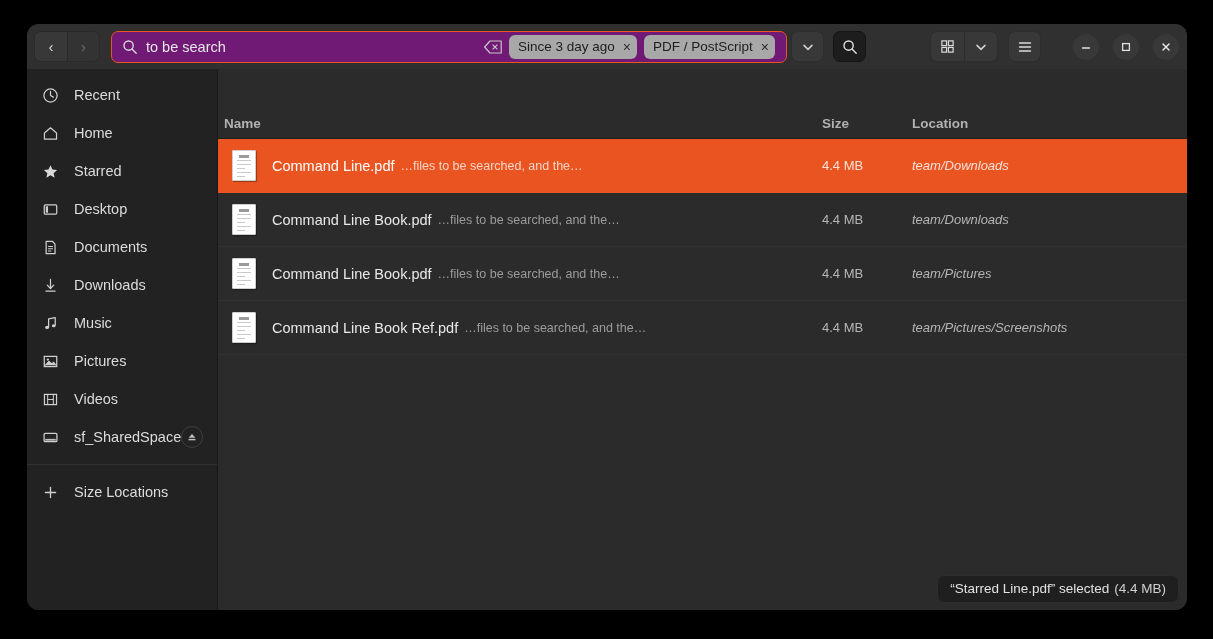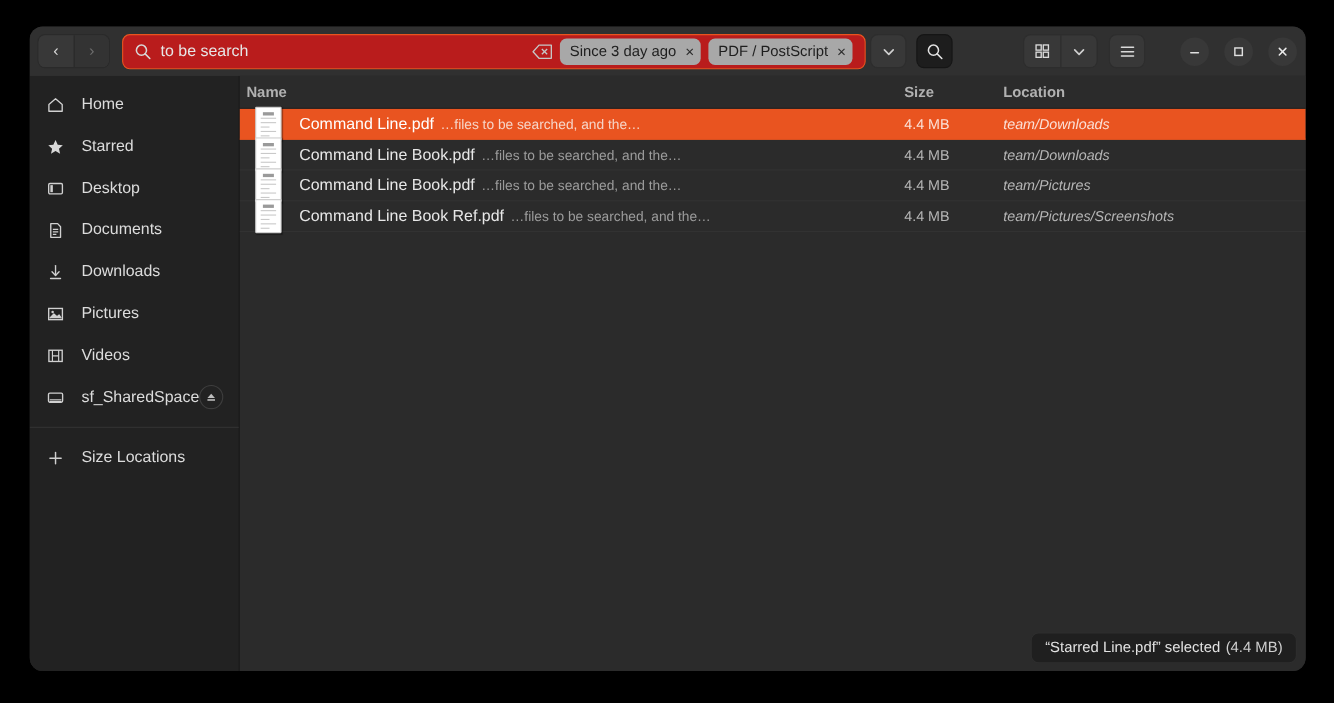--- a/index.html
+++ b/index.html
@@ -47,21 +47,21 @@
     cursor: pointer;
   }
   .navbtn.disabled { color: #6d6d6d; background: #333333; }
   .navbtn + .navbtn { border-left: 1px solid #2a2a2a; }
 
   .searchwrap {
     margin-left: 11px;
     height: 32px;
     display: flex;
     align-items: center;
-    background: #b91c1c;
+    background: #701a75;
     border: 1px solid #e95420;
     border-radius: 7px;
     width: 676px;
     padding: 0 4px 0 10px;
     position: relative;
   }
   .search-icon { width: 16px; height: 16px; flex: 0 0 16px; margin-right: 8px; }
   .search-text {
     color: #e6e6e6;
     font-size: 14.5px;
@@ -187,29 +187,30 @@
   .colheader {
     display: flex;
     height: 30px;
     align-items: center;
     background: #2b2b2b;
     border-bottom: 1px solid #1f1f1f;
     color: #b1b1b1;
     font-size: 13.5px;
     font-weight: bold;
     flex: 0 0 30px;
+    margin-top: 40px;
   }
   .ch-name { padding-left: 6px; flex: 1 1 auto; }
   .ch-size { width: 90px; flex: 0 0 90px; }
   .ch-loc  { width: 275px; flex: 0 0 275px; }
 
   .row {
     display: flex;
     align-items: center;
-    height: 28px;
+    height: 54px;
     border-bottom: 1px solid #323232;
     cursor: pointer;
     color: #dcdcdc;
   }
   .row.selected { background: #e95420; border-bottom-color: #e95420; }
   .row.selected .fname { color: #ffffff; }
   .row.selected .fsnippet { color: #f6d5c8; }
   .row.selected .fsize, .row.selected .floc { color: #fbe1d8; }
 
   .cell-name { flex: 1 1 auto; display: flex; align-items: center; min-width: 0; padding-left: 6px; }
@@ -338,20 +339,29 @@
             <line x1="9" y1="3" x2="3" y2="9" stroke="#e8e8e8" stroke-width="1.4" stroke-linecap="round"></line>
           </svg>
       </div>
     </div>
   </div>
 
   <div class="body">
 
     <div class="sidebar">
 
+      <div class="side-item">
+        <span class="si-icon">
+          <svg viewBox="0 0 18 18" width="17" height="17">
+              <circle cx="9" cy="9" r="7" fill="none" stroke="#d0d0d0" stroke-width="1.3"></circle>
+              <polyline points="9,4.7 9,9 12,10.7" fill="none" stroke="#d0d0d0" stroke-width="1.3" stroke-linecap="round"></polyline>
+            </svg>
+        </span>
+        <span>Recent</span>
+      </div>
 
       <div class="side-item">
         <span class="si-icon">
           <svg viewBox="0 0 18 18" width="17" height="17">
               <path d="M2.6 8.4 L9 3 L15.4 8.4 L15.4 15 L2.6 15 Z" fill="none" stroke="#d0d0d0" stroke-width="1.3" stroke-linejoin="round"></path>
             </svg>
         </span>
         <span>Home</span>
       </div>
 
@@ -390,20 +400,30 @@
         <span class="si-icon">
           <svg viewBox="0 0 18 18" width="17" height="17">
               <line x1="9" y1="2.6" x2="9" y2="11.8" stroke="#d0d0d0" stroke-width="1.3" stroke-linecap="round"></line>
               <polyline points="5.6,8.6 9,12.2 12.4,8.6" fill="none" stroke="#d0d0d0" stroke-width="1.3" stroke-linecap="round" stroke-linejoin="round"></polyline>
               <line x1="4.2" y1="15" x2="13.8" y2="15" stroke="#d0d0d0" stroke-width="1.3" stroke-linecap="round"></line>
             </svg>
         </span>
         <span>Downloads</span>
       </div>
 
+      <div class="side-item">
+        <span class="si-icon">
+          <svg viewBox="0 0 18 18" width="17" height="17">
+              <path d="M7 13 L7 4.2 L14 2.8 L14 11.2" fill="none" stroke="#d0d0d0" stroke-width="1.3" stroke-linejoin="round"></path>
+              <ellipse cx="5.4" cy="13.2" rx="2.1" ry="1.7" fill="#d0d0d0"></ellipse>
+              <ellipse cx="12.4" cy="11.4" rx="2" ry="1.6" fill="#d0d0d0"></ellipse>
+            </svg>
+        </span>
+        <span>Music</span>
+      </div>
 
       <div class="side-item">
         <span class="si-icon">
           <svg viewBox="0 0 18 18" width="17" height="17">
               <rect x="2.4" y="3.6" width="13.2" height="10.8" fill="none" stroke="#d0d0d0" stroke-width="1.3"></rect>
               <circle cx="6.2" cy="7" r="1.2" fill="#d0d0d0"></circle>
               <polyline points="3.4,13 7.4,8.8 10.4,11.6 12.4,9.8 14.6,13" fill="#d0d0d0" stroke="#d0d0d0" stroke-width="1.1" stroke-linejoin="round"></polyline>
             </svg>
         </span>
         <span>Pictures</span>

